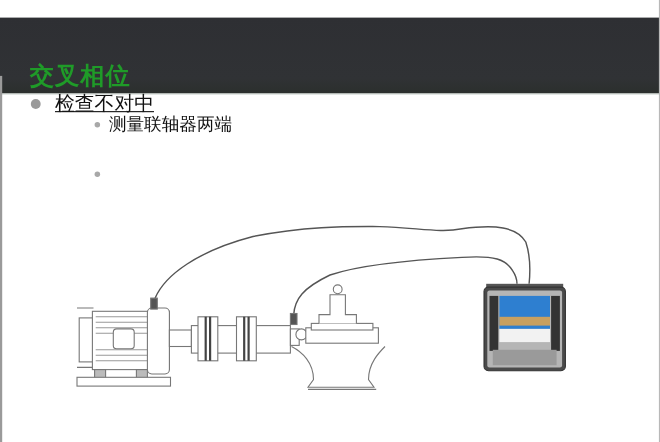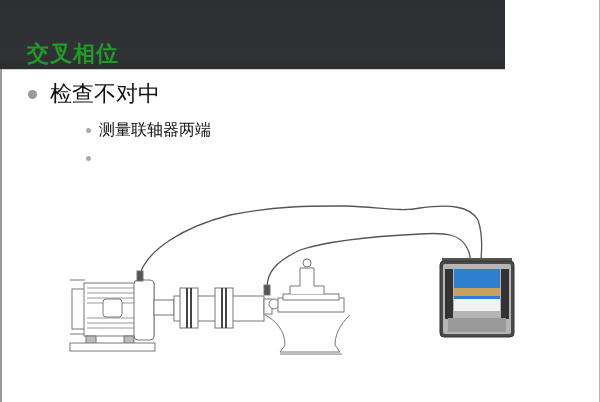--- a/index.html
+++ b/index.html
@@ -5,53 +5,53 @@
   html, body { margin: 0; padding: 0; }
   body {
     width: 600px; height: 402px; overflow: hidden; position: relative;
     background: #ffffff;
     font-family: "DejaVu Sans", "Liberation Sans", sans-serif;
   }
   .slide { position: absolute; left: 0; top: 0; width: 600px; height: 402px; background: #fff; }
   .left-edge { position: absolute; left: 0; top: 69px; width: 2px; height: 333px; background: #9a9a9a; }
   .right-edge { position: absolute; right: 0; top: 0; width: 1px; height: 402px; background: #b8b8b8; }
   .header {
-    position: absolute; left: 0; top: 0; width: 505px; height: 69px;
+    position: absolute; left: 0; top: 16px; width: 600px; height: 69px;
     background: linear-gradient(#2e2f33, #303235 80%, #2b2f2d);
     border-bottom: 1px solid #cfd8d2;
   }
   .title {
     position: absolute; left: 27px; top: 40px; font-size: 22px; line-height: 28px;
     color: #1f9b28; font-weight: bold; letter-spacing: 1px;
   }
   .bullets { position: absolute; left: 0; top: 76px; width: 600px; }
   .b1 { position: absolute; left: 28px; top: 0; height: 36px; display: flex; align-items: center; }
   .b1 .dot { width: 9px; height: 9px; border-radius: 50%; background: #9a9a9a; margin-right: 13px; }
-  .b1 .txt { font-size: 22px; color: #111; }
+  .b1 .txt { font-size: 18px; color: #111; text-decoration: underline; }
   .b2 { position: absolute; left: 86px; display: flex; align-items: center; height: 26px; }
   .b2 .dot { width: 5px; height: 5px; border-radius: 50%; background: #a8a8a8; margin-right: 8px; }
   .b2 .txt { font-size: 16px; color: #111; }
   .diagram { position: absolute; left: 0; top: 190px; width: 600px; height: 212px; }
 </style>
 </head>
 <body>
 
 <div class="slide">
   <div class="header">
     <div class="title">交叉相位</div>
   </div>
   <div class="left-edge"></div>
   <div class="right-edge"></div>
 
   <div class="bullets">
     <div class="b1">
       <span class="dot"></span>
       <span class="txt">检查不对中</span>
     </div>
-    <div class="b2" style="top:41px;text-align:center;">
+    <div class="b2" style="top:24px;text-align:center;">
       <span class="dot"></span>
       <span class="txt">测量联轴器两端</span>
     </div>
     <div class="b2" style="top:69px;">
       <span class="dot"></span>
     </div>
   </div>
 
   <svg class="diagram" width="600" height="212" viewBox="0 190 600 212" xmlns="http://www.w3.org/2000/svg">
 

